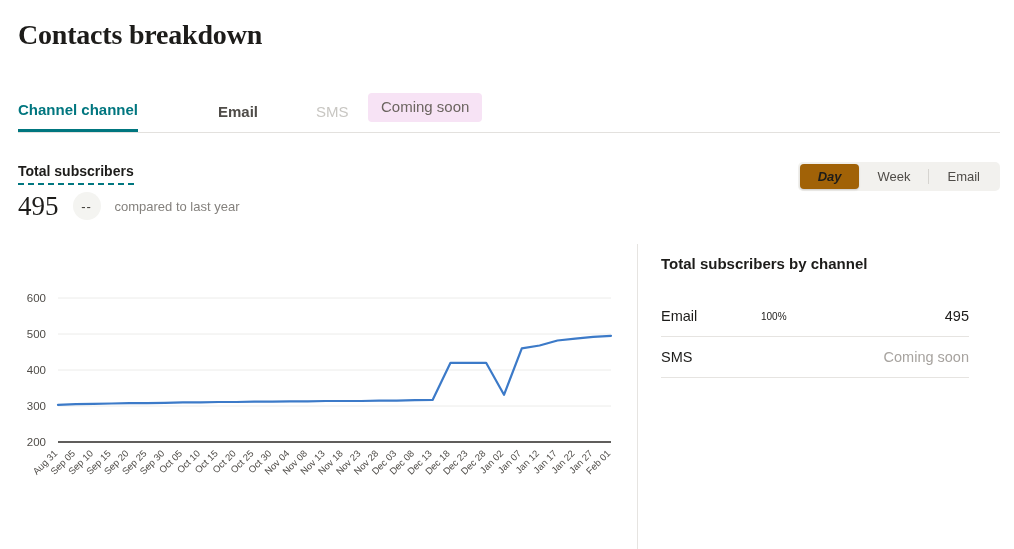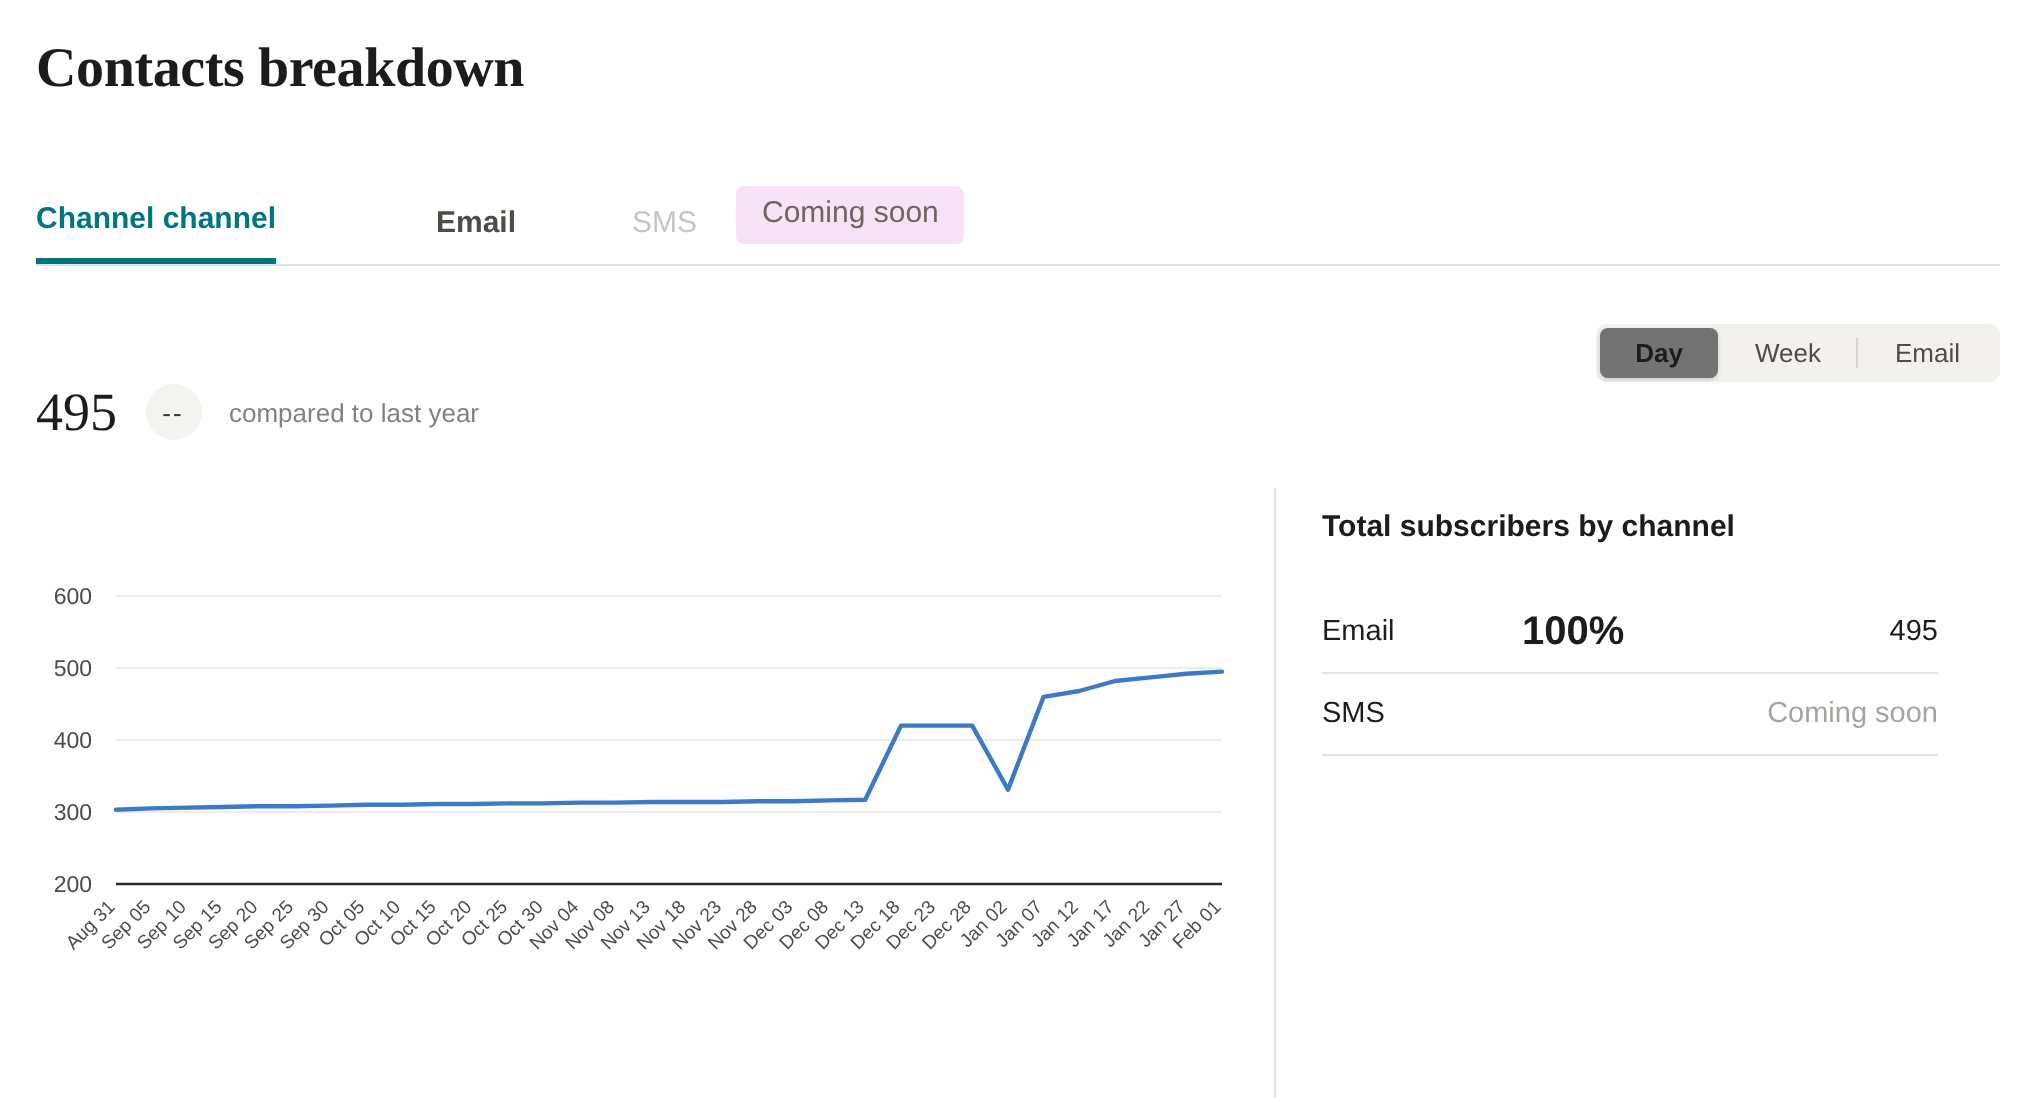--- a/index.html
+++ b/index.html
@@ -75,22 +75,23 @@
     position: absolute; right: 14px; top: 162px;
     height: 29px; background: #f2f1ee; border-radius: 5px;
     display: flex; align-items: center; padding: 2px;
   }
   .seg {
     height: 25px; display: flex; align-items: center; justify-content: center;
     font-size: 13px; color: #4f4c48; padding: 0 18px; cursor: pointer;
     border-radius: 4px; position: relative;
   }
   .seg.active {
-    background: #737373; font-weight: 700; color: #1d1c1a;
+    background: #a16207; font-weight: 700; color: #1d1c1a;
     box-shadow: 0 1px 2px rgba(0,0,0,.16);
+    font-style: italic;
   }
   .seg-divider { width: 1px; height: 15px; background: #d6d4d0; }
 
   
   .vdivider {
     position: absolute; left: 637px; top: 244px;
     width: 1px; height: 305px; background: #e6e4e1;
   }
 
   
@@ -103,21 +104,21 @@
 
   
   .panel { position: absolute; left: 661px; top: 254px; width: 308px; }
   .panel-title { font-size: 15px; font-weight: 700; color: #1d1c1a; line-height: 20px; }
   .panel-table { margin-top: 22px; }
   .prow {
     display: flex; align-items: center; height: 41px;
     border-bottom: 1px solid #e6e4e1; font-size: 14.5px; color: #1d1c1a;
   }
   .prow .c-name { width: 100px; }
-  .prow .c-pct { flex: 1; font-weight: 700; font-size: 20px; }
+  .prow .c-pct { flex: 1; font-weight: 400; font-size: 10px; }
   .prow .c-val { text-align: right; }
   .prow .muted { color: #a7a39f; font-weight: 400; }
 </style>
 </head>
 <body>
 
 <div class="page">
 
   <h1 class="page-title">Contacts breakdown</h1>
 
@@ -127,20 +128,21 @@
     </div>
     <div class="tab" style="left:200px;">
       <span>Email</span>
     </div>
     <div class="tab disabled tab-sms" style="left:298px;">
       <span>SMS</span>
     </div>
   </div>
   <div class="badge-soon">Coming soon</div>
 
+  <div class="kpi-label">Total subscribers</div>
   <div class="kpi-row">
     <span class="kpi-value">495</span>
     <span class="kpi-pill">--</span>
     <span class="kpi-compare">compared to last year</span>
   </div>
 
   <div class="segmented">
     <div class="seg active">Day</div>
     <div class="seg">Week</div>
     <div class="seg-divider"></div>

